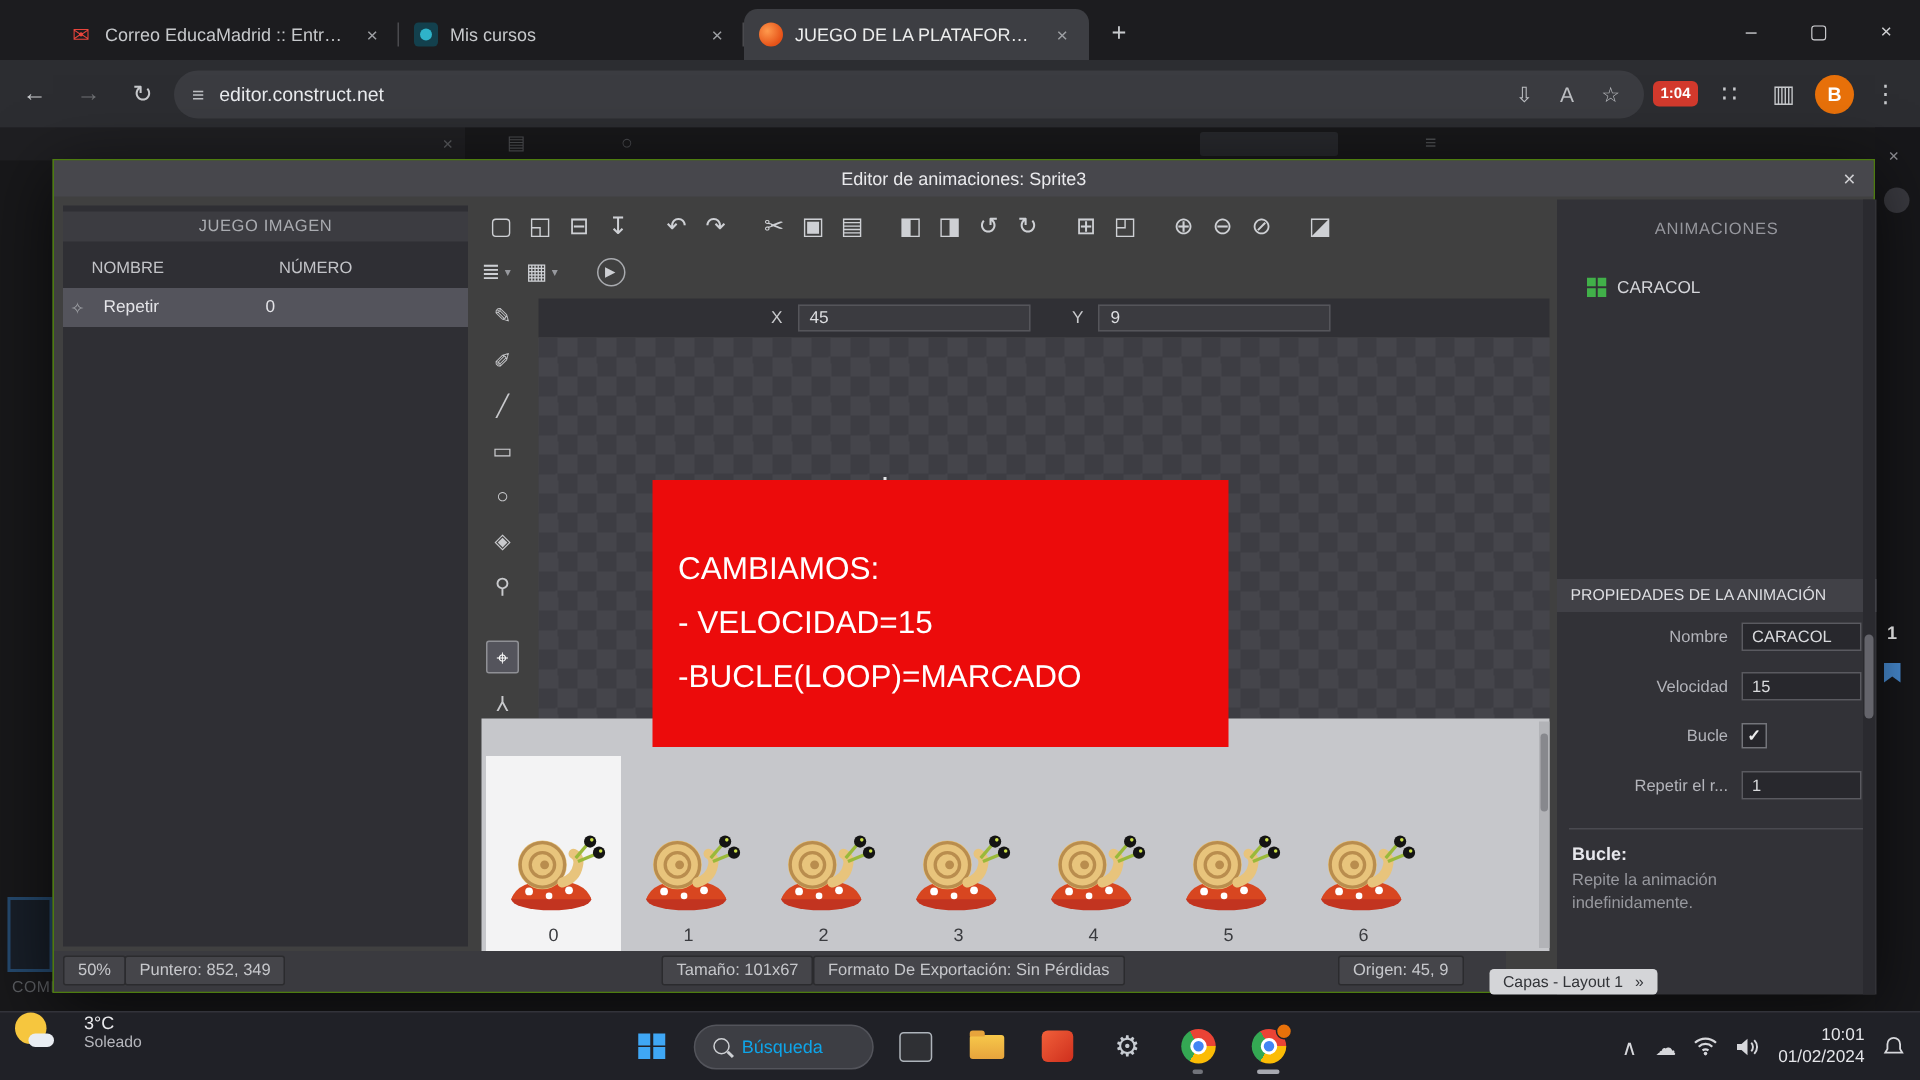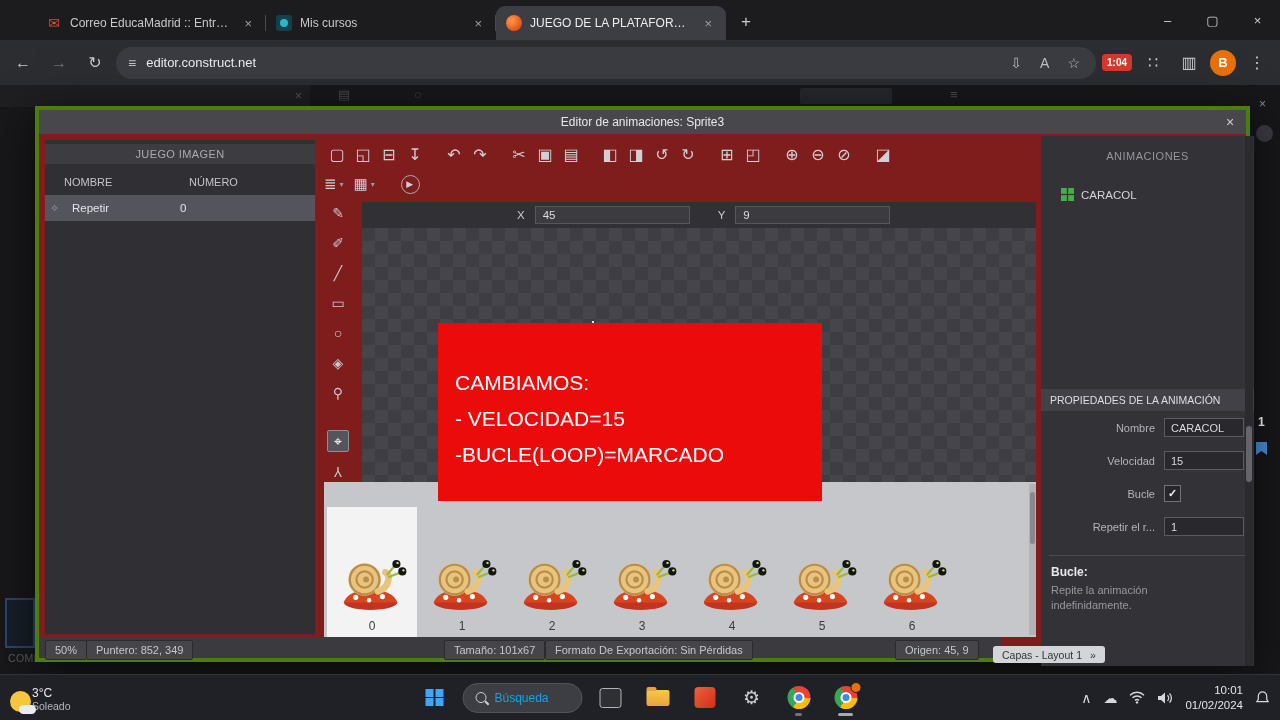--- a/index.html
+++ b/index.html
@@ -51,22 +51,22 @@
   .bg-behaviors{top:567px;left:8px;color:#93979d;font-size:10.5px;letter-spacing:.4px;white-space:nowrap;}
   .dim{position:absolute;inset:0;background:rgba(0,0,0,.38);z-index:10;}
   .edgestrip{position:absolute;top:85px;right:0;width:30px;bottom:45px;background:#17171a;z-index:15;}
   .edge-x{position:absolute;top:12px;left:9px;color:#8e8e93;font-size:12px;}
   .edge-circle{position:absolute;top:40px;left:6px;width:17px;height:17px;border-radius:50%;background:#3a3a40;}
   .edge-badge{position:absolute;top:330px;left:8px;color:#fff;font-size:12px;font-weight:bold;}
   .edge-blue{position:absolute;top:356px;left:4px;}
   .capas-pill{position:absolute;left:993px;top:646px;height:17px;background:#d4d5d8;border-radius:3px;
     display:flex;align-items:center;gap:8px;padding:0 9px;font-size:10.5px;color:#323438;z-index:30;white-space:nowrap;}
   
-  .modal{position:absolute;left:35px;top:106px;width:1215px;height:556px;background:#7f1d1d;
-    border:4px solid #4d7c0f;box-sizing:border-box;box-shadow:0 10px 44px rgba(0,0,0,.65);z-index:20;}
+  .modal{position:absolute;left:35px;top:106px;width:1215px;height:556px;background:#404040;
+    border:1px solid #4d7c0f;box-sizing:border-box;box-shadow:0 10px 44px rgba(0,0,0,.65);z-index:20;}
   .mtitle{position:absolute;top:0;left:0;right:0;height:24px;background:#47474c;color:#e9e9ec;
     font-size:12px;display:flex;align-items:center;justify-content:center;}
   .mclose{position:absolute;right:6px;top:2px;width:20px;height:20px;display:flex;align-items:center;
     justify-content:center;color:#cfcfd2;font-size:14px;}
   
   .panel-left{position:absolute;left:6px;top:30px;width:270px;height:494px;background:#2f2f34;}
   .ph{height:20px;margin-top:4px;background:#3c3c41;color:#aaacb1;font-size:11px;display:flex;
     align-items:center;justify-content:center;letter-spacing:.4px;}
   .cols{display:flex;color:#c3c4c8;font-size:11px;margin-top:12px;padding-left:19px;}
   .cols span:first-child{width:125px;}
@@ -136,21 +136,21 @@
   .checkbox{width:15px;height:15px;background:#26262b;border:1px solid #73747a;color:#eceded;
     font-size:11px;font-weight:bold;display:flex;align-items:center;justify-content:center;}
   .phelp{margin:12px 8px 0 8px;border-top:1px solid #4a4a50;padding:9px 2px 0 2px;}
   .phelp .ht{color:#e7e7ec;font-size:12px;font-weight:bold;}
   .phelp .hx{color:#97989e;font-size:11px;line-height:1.35;margin-top:4px;width:150px;}
   .rscroll{position:absolute;right:1px;top:0;bottom:0;width:8px;background:#2a2a2f;}
   .rthumb{position:absolute;left:1px;top:290px;width:6px;height:56px;background:#64646b;border-radius:3px;}
   
   .taskbar{position:absolute;left:0;right:0;bottom:0;height:45px;background:#202127;
     border-top:1px solid #32333a;z-index:40;}
-  .weather{position:absolute;left:10px;top:0;height:37px;display:flex;align-items:flex-end;gap:1px;}
+  .weather{position:absolute;left:10px;top:0;height:37px;display:flex;align-items:flex-start;gap:25px;}
   .sun{width:21px;height:21px;border-radius:50%;background:#f6c63e;position:relative;flex:none;}
   .sun::after{content:"";position:absolute;right:-5px;bottom:-2px;width:17px;height:9px;border-radius:8px;background:#e9edf2;}
   .wtemp{color:#e9e9ec;font-size:12px;}
   .wcond{color:#b5b6bc;font-size:10.5px;}
   .centericons{position:absolute;left:50%;transform:translateX(-50%);top:0;height:45px;
     display:flex;align-items:center;gap:9px;}
   .tbicon{width:38px;height:40px;display:flex;align-items:center;justify-content:center;position:relative;flex:none;}
   .winlogo{display:grid;grid-template-columns:8px 8px;grid-template-rows:8px 8px;gap:1.5px;}
   .winlogo i{background:#3fa7f5;}
   .searchpill{height:30px;width:120px;background:#3d3e44;border:1px solid #53545b;border-radius:15px;

